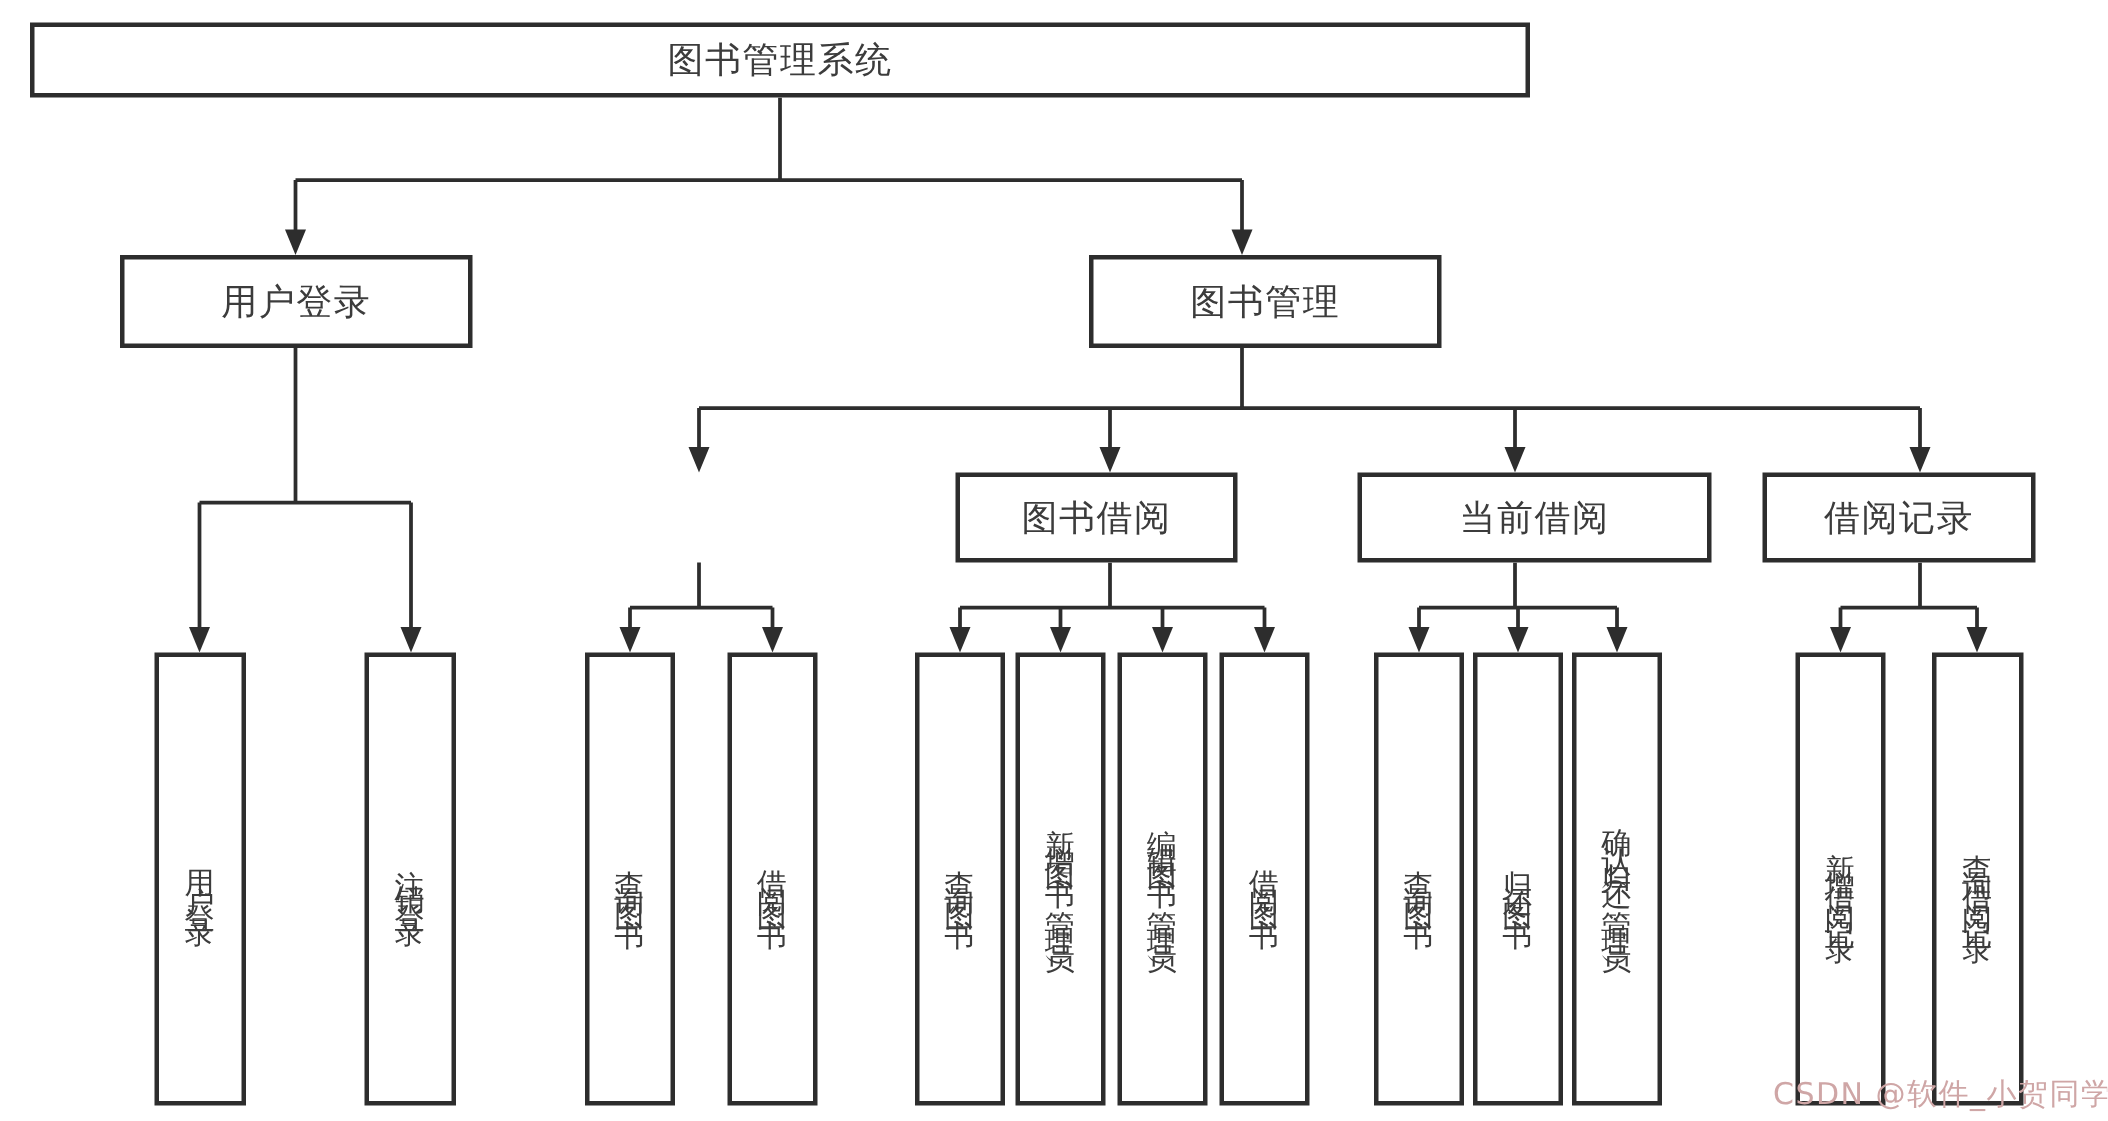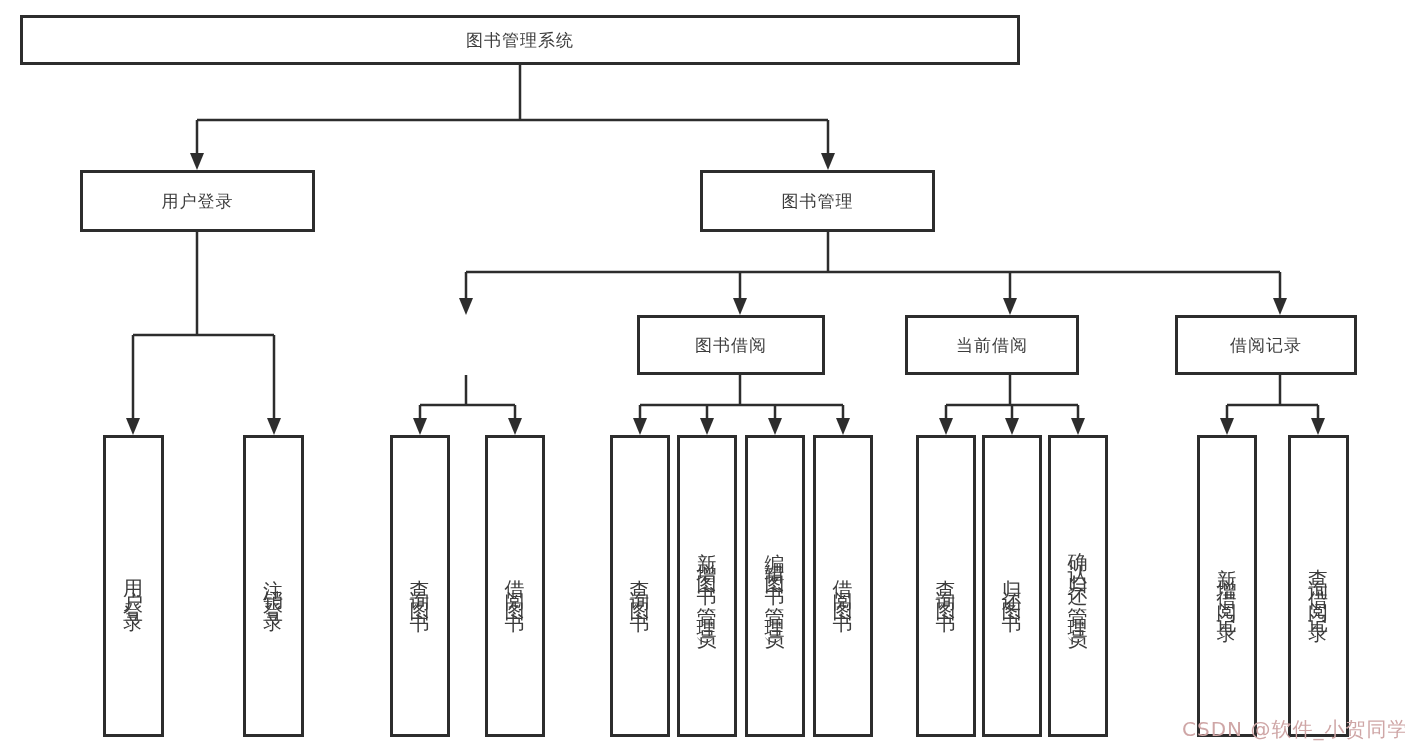--- a/index.html
+++ b/index.html
@@ -14,21 +14,21 @@
     position:absolute;
     box-sizing:border-box;
     background:#ffffff;
     border:3px solid #2d2d2d;
     display:flex;
     align-items:center;
     justify-content:center;
     color:#3c3c3c;
   }
   .box span{
-    font-size:17px;
+    font-size:24px;
     letter-spacing:1px;
     white-space:nowrap;
   }
   .leaf{top:435px;height:302px;}
   .leaf span{
     writing-mode:vertical-rl;
     text-orientation:mixed;
     font-size:20px;
     line-height:1;
     letter-spacing:11px;
@@ -82,28 +82,28 @@
       <polygon points="1311,418 1325,418 1318,435" fill="#2d2d2d"></polygon>
     </svg>
 
   <div class="box" style="left:20px;top:15px;width:1000px;height:50px;">
     <span>图书管理系统</span>
   </div>
 
   <div class="box" style="left:80px;top:170px;width:235px;height:62px;">
     <span>用户登录</span>
   </div>
-  <div class="box" style="left:700px;top:170px;width:235px;height:62px;">
+  <div class="box" style="left:726px;top:170px;width:235px;height:62px;">
     <span>图书管理</span>
   </div>
 
   <div class="box" style="left:637px;top:315px;width:188px;height:60px;text-align:center;">
     <span>图书借阅</span>
   </div>
-  <div class="box" style="left:905px;top:315px;width:174px;height:60px;">
+  <div class="box" style="left:905px;top:315px;width:236px;height:60px;">
     <span>当前借阅</span>
   </div>
   <div class="box" style="left:1175px;top:315px;width:182px;height:60px;">
     <span>借阅记录</span>
   </div>
 
   <div class="leaf" style="left:103px;width:61px;">
     <span>用户登录</span>
   </div>
   <div class="leaf" style="left:243px;width:61px;">

